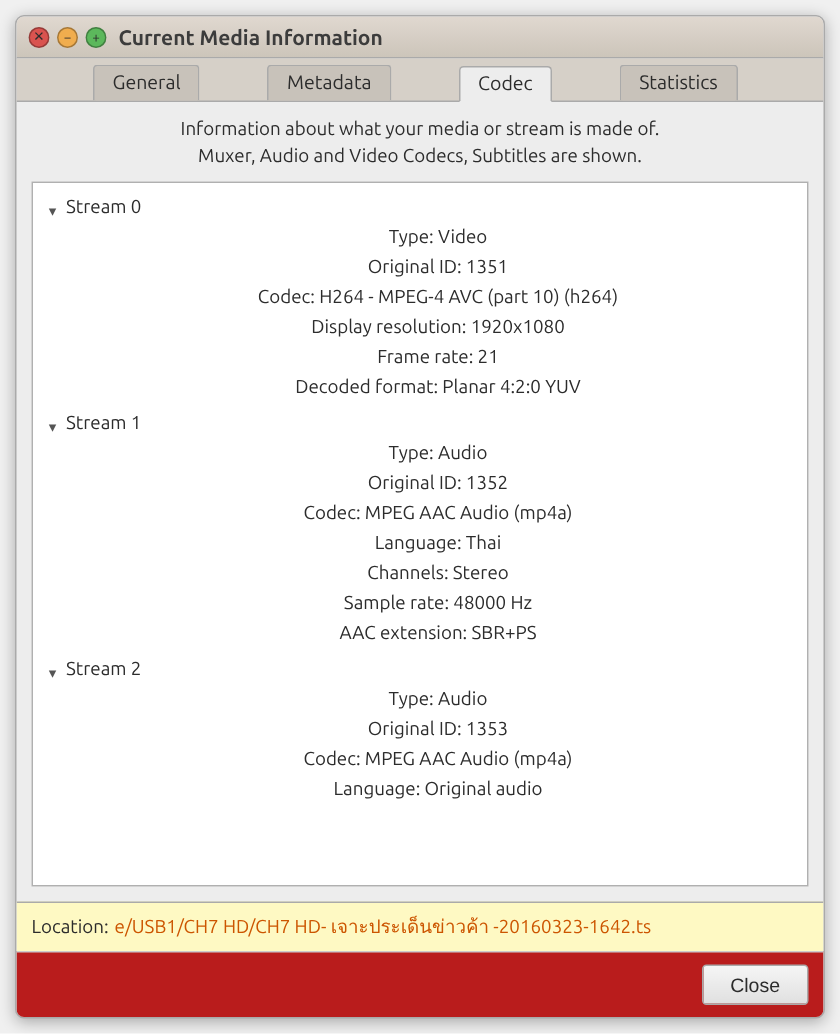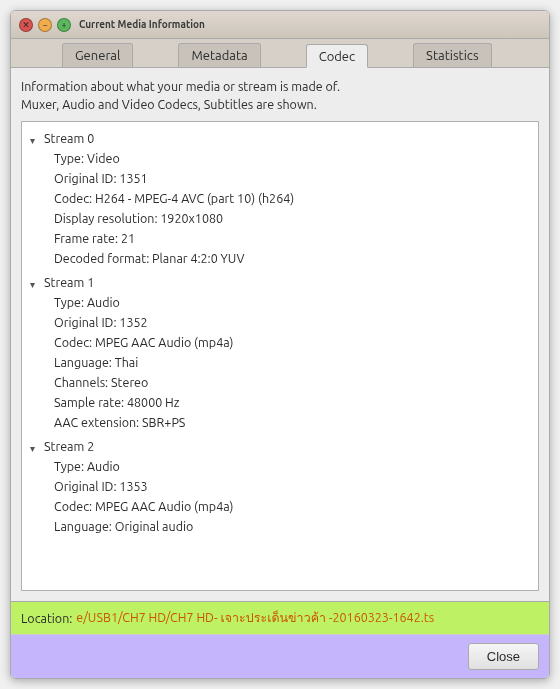--- a/index.html
+++ b/index.html
@@ -58,21 +58,21 @@
       align-items: center;
       justify-content: center;
       font-size: 9px;
     }
 
     .wc-close { background: #d9534f; }
     .wc-min { background: #f0ad4e; }
     .wc-max { background: #5cb85c; }
 
     .titlebar-title {
-      font-size: 10px;
+      font-size: 14px;
       font-weight: bold;
       color: #3c3c3c;
     }
 
     .tabs {
       display: flex;
       background: #d6d0c8;
       border-bottom: 1px solid #aaa;
       padding: 4px 8px 0 8px;
       flex-shrink: 0;
@@ -98,20 +98,21 @@
       bottom: -1px;
       z-index: 1;
     }
 
     .content {
       flex: 1;
       display: flex;
       flex-direction: column;
       padding: 10px;
       overflow: hidden;
+      text-align: center;
     }
 
     .info-text {
       font-size: 12.5px;
       color: #2c2c2c;
       margin-bottom: 8px;
       line-height: 1.4;
     }
 
     .streams-box {
@@ -146,21 +147,21 @@
 
     .stream-props {
       padding-left: 24px;
     }
 
     .stream-prop {
       line-height: 1.6;
     }
 
     .location-bar {
-      background: #bef264;
+      background: #fef9c3;
       border-top: 1px solid #aaa;
       padding: 6px 10px;
       font-size: 12.5px;
       color: #cc5500;
       display: flex;
       align-items: center;
       flex-shrink: 0;
       overflow: hidden;
       white-space: nowrap;
     }
@@ -171,21 +172,21 @@
       flex-shrink: 0;
     }
 
     .location-value {
       color: #cc5500;
       overflow: hidden;
       text-overflow: ellipsis;
     }
 
     .footer {
-      background: #c4b5fd;
+      background: #b91c1c;
       border-top: 1px solid #ccc;
       padding: 8px 10px;
       display: flex;
       justify-content: flex-end;
       flex-shrink: 0;
     }
 
     .close-btn {
       padding: 5px 18px;
       background: linear-gradient(to bottom, #f5f5f5, #e0e0e0);

